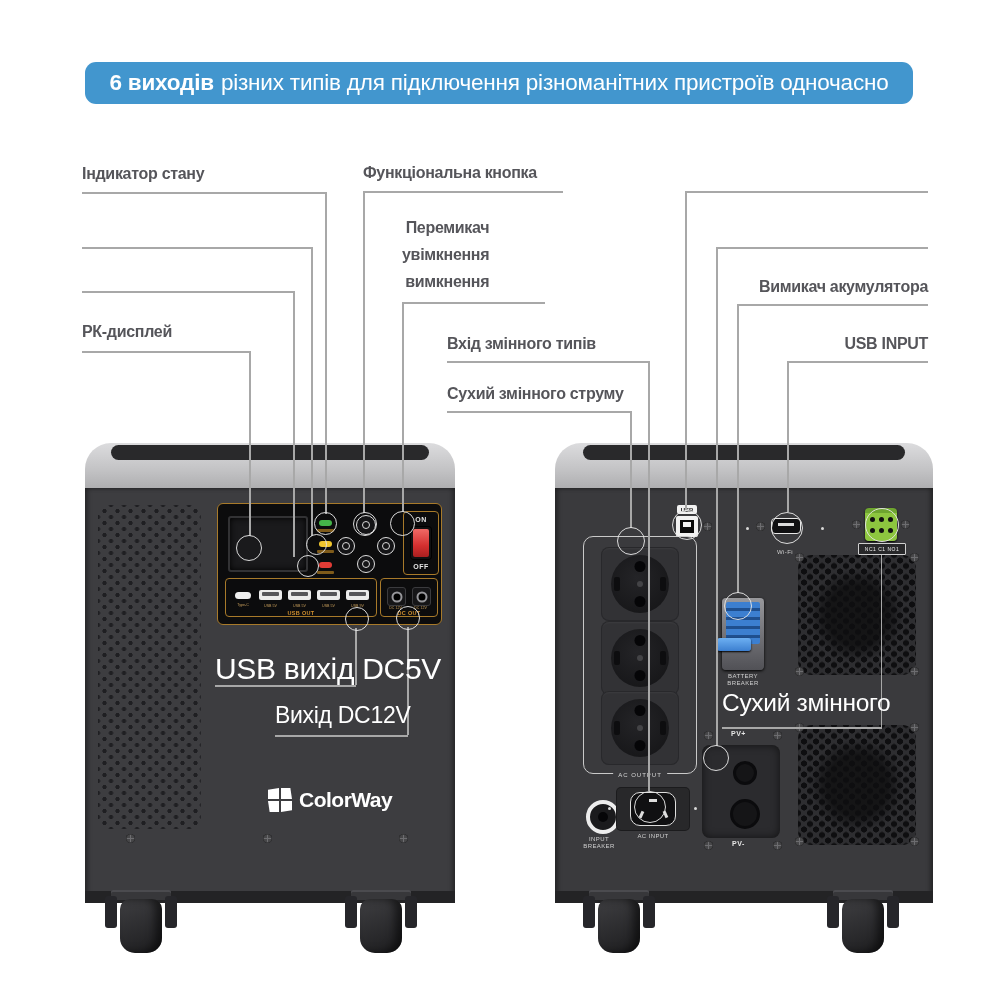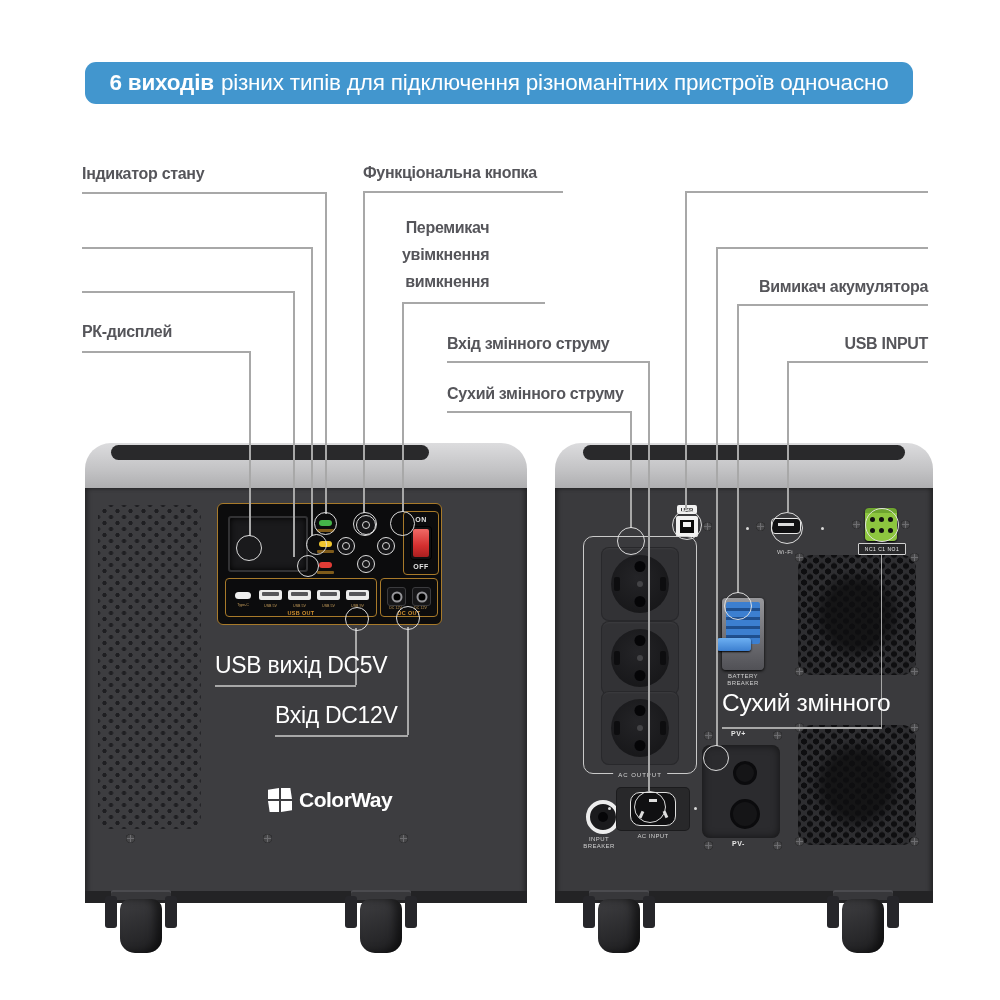--- a/index.html
+++ b/index.html
@@ -142,21 +142,21 @@
     <span class="rest">різних типів для підключення різноманітних пристроїв одночасно</span>
   </div>
 
   <div class="lbl" style="left:82px;top:161px;">Індикатор стану</div>
   <div class="lbl" style="left:82px;top:319px;">РК-дисплей</div>
 
   <div class="lbl" style="left:363px;top:160px;">Функціональна кнопка</div>
   <div class="lbl" style="left:402px;top:214px;line-height:27px;text-align:right;">Перемикач
 увімкнення
 вимкнення</div>
-  <div class="lbl" style="left:447px;top:331px;">Вхід змінного струму</div>
+  <div class="lbl" style="left:447px;top:331px;">Вхід змінного типів</div>
   <div class="lbl" style="left:447px;top:381px;">Сухий змінного струму</div>
 
   <div class="lbl r" style="right:72px;top:274px;">Вимикач акумулятора</div>
   <div class="lbl r" style="right:72px;top:331px;">USB INPUT</div>
 
   <div class="hline" style="left:82px;top:192px;width:244px;"></div>
   <div class="hline" style="left:82px;top:247px;width:230px;"></div>
   <div class="hline" style="left:82px;top:291px;width:212px;"></div>
   <div class="hline" style="left:82px;top:351px;width:168px;"></div>
   <div class="hline" style="left:363px;top:191px;width:200px;"></div>
@@ -174,21 +174,21 @@
   <div class="vline" style="left:249px;top:351px;height:185px;"></div>
   <div class="vline" style="left:363px;top:191px;height:322px;"></div>
   <div class="vline" style="left:402px;top:302px;height:210px;"></div>
   <div class="vline" style="left:648px;top:361px;height:430px;"></div>
   <div class="vline" style="left:630px;top:411px;height:117px;"></div>
   <div class="vline" style="left:685px;top:191px;height:319px;"></div>
   <div class="vline" style="left:716px;top:247px;height:499px;"></div>
   <div class="vline" style="left:737px;top:304px;height:289px;"></div>
   <div class="vline" style="left:787px;top:361px;height:151px;"></div>
 
-  <div class="device" style="left:85px;width:442px;">
+  <div class="device" style="left:85px;width:370px;">
     <div class="handle"></div>
     <div class="hslot" style="left:26px;width:318px;"></div>
     <div class="dbody"></div>
     <div class="vents"></div>
 
     <div class="panel">
       <div class="lcd"></div>
       <div class="led" style="left:101px;top:16px;background:#45b549;"></div>
       <div class="mbar" style="left:99px;top:25px;width:17px;"></div>
       <div class="led" style="left:101px;top:37px;background:#f0c52e;"></div>
@@ -368,25 +368,25 @@
         <div class="wheel"></div>
     </div>
     <div class="caster" style="left:272px;">
       <div class="plate"></div>
         <div class="fl"></div>
         <div class="fr"></div>
         <div class="wheel"></div>
     </div>
   </div>
 
-  <div class="wlbl" style="left:215px;top:652px;font-size:23px;">USB вихід DC5V</div>
+  <div class="wlbl" style="left:215px;top:652px;font-size:30px;">USB вихід DC5V</div>
   <div class="hline" style="left:215px;top:685px;width:141px;"></div>
   <div class="vline" style="left:355px;top:628px;height:57px;"></div>
 
-  <div class="wlbl" style="left:275px;top:702px;font-size:23px;">Вхід DC12V</div>
+  <div class="wlbl" style="left:275px;top:702px;font-size:23px;">Вихід DC12V</div>
   <div class="hline" style="left:275px;top:735px;width:133px;"></div>
   <div class="vline" style="left:407px;top:627px;height:108px;"></div>
 
   <div class="wlbl" style="left:722px;top:689px;font-size:24.5px;">Сухий змінного</div>
   <div class="hline" style="left:722px;top:727px;width:160px;"></div>
   <div class="vline" style="left:880.5px;top:555px;height:172px;"></div>
 
   <div class="ring" style="left:236px;top:535px;width:24px;height:24px;"></div>
   <div class="ring" style="left:314px;top:512px;width:21px;height:21px;"></div>
   <div class="ring" style="left:306px;top:534px;width:19px;height:19px;"></div>

